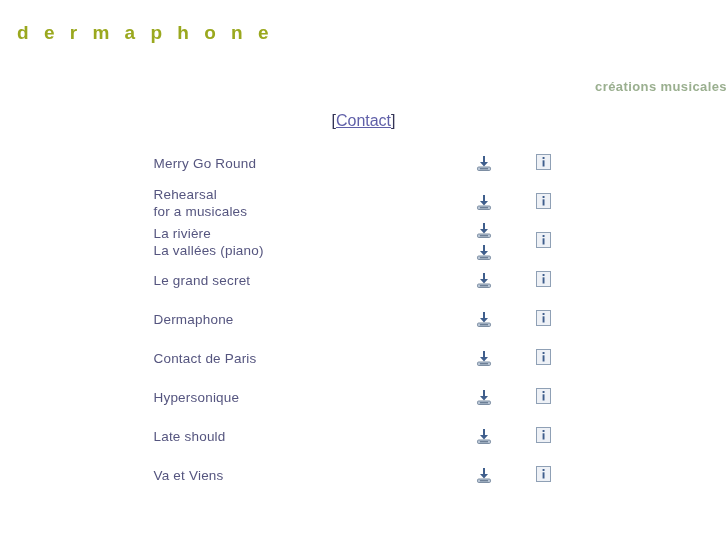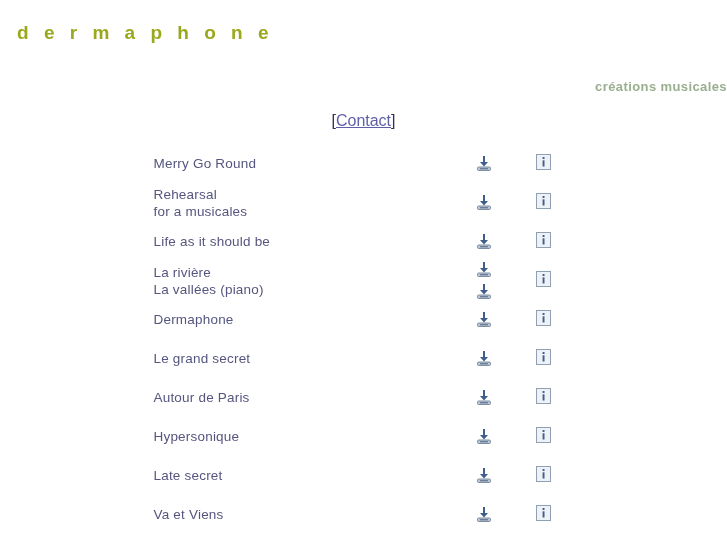--- a/index.html
+++ b/index.html
@@ -149,42 +149,20 @@
             </span>
           </td>
           <td class="info-cell"><span class="icon-info"><svg width="15" height="16" viewBox="0 0 15 16">
                 <rect x="0.5" y="0.5" width="14" height="15" fill="#eef1f6" stroke="#8fa0b5" stroke-width="1"></rect>
                 <rect x="6.6" y="3" width="1.9" height="2" fill="#3f5e8c"></rect>
                 <rect x="6.6" y="6.3" width="1.9" height="6.2" fill="#3f5e8c"></rect>
               </svg></span></td>
         </tr>
         <tr class="track-row">
           <td class="title-cell">
-            <span class="title-line">Life as it should be</span>
-          </td>
-          <td class="dl-cell">
-            <span class="dl-stack">
-              <span class="icon-dl">
-                <svg width="16" height="17" viewBox="0 0 16 17">
-                  <path d="M8 1 L8 8" stroke="#3f5e8c" stroke-width="2" fill="none"></path>
-                  <path d="M4 7 L8 11.5 L12 7 Z" fill="#3f5e8c"></path>
-                  <rect x="1.5" y="12" width="13" height="3.5" rx="1.2" fill="#b9c6d6" stroke="#7d8ea3" stroke-width="1"></rect>
-                  <rect x="4" y="13" width="8" height="1.4" fill="#6d7f96"></rect>
-                </svg>
-              </span>
-            </span>
-          </td>
-          <td class="info-cell"><span class="icon-info"><svg width="15" height="16" viewBox="0 0 15 16">
-                <rect x="0.5" y="0.5" width="14" height="15" fill="#eef1f6" stroke="#8fa0b5" stroke-width="1"></rect>
-                <rect x="6.6" y="3" width="1.9" height="2" fill="#3f5e8c"></rect>
-                <rect x="6.6" y="6.3" width="1.9" height="6.2" fill="#3f5e8c"></rect>
-              </svg></span></td>
-        </tr>
-        <tr class="track-row">
-          <td class="title-cell">
             <span class="title-line">La rivière</span>
             <span class="title-line">La vallées (piano)</span>
           </td>
           <td class="dl-cell">
             <span class="dl-stack">
               <span class="icon-dl">
                 <svg width="16" height="17" viewBox="0 0 16 17">
                   <path d="M8 1 L8 8" stroke="#3f5e8c" stroke-width="2" fill="none"></path>
                   <path d="M4 7 L8 11.5 L12 7 Z" fill="#3f5e8c"></path>
                   <rect x="1.5" y="12" width="13" height="3.5" rx="1.2" fill="#b9c6d6" stroke="#7d8ea3" stroke-width="1"></rect>
@@ -202,20 +180,42 @@
             </span>
           </td>
           <td class="info-cell"><span class="icon-info"><svg width="15" height="16" viewBox="0 0 15 16">
                 <rect x="0.5" y="0.5" width="14" height="15" fill="#eef1f6" stroke="#8fa0b5" stroke-width="1"></rect>
                 <rect x="6.6" y="3" width="1.9" height="2" fill="#3f5e8c"></rect>
                 <rect x="6.6" y="6.3" width="1.9" height="6.2" fill="#3f5e8c"></rect>
               </svg></span></td>
         </tr>
         <tr class="track-row">
           <td class="title-cell">
+            <span class="title-line">Le grand secret</span>
+          </td>
+          <td class="dl-cell">
+            <span class="dl-stack">
+              <span class="icon-dl">
+                <svg width="16" height="17" viewBox="0 0 16 17">
+                  <path d="M8 1 L8 8" stroke="#3f5e8c" stroke-width="2" fill="none"></path>
+                  <path d="M4 7 L8 11.5 L12 7 Z" fill="#3f5e8c"></path>
+                  <rect x="1.5" y="12" width="13" height="3.5" rx="1.2" fill="#b9c6d6" stroke="#7d8ea3" stroke-width="1"></rect>
+                  <rect x="4" y="13" width="8" height="1.4" fill="#6d7f96"></rect>
+                </svg>
+              </span>
+            </span>
+          </td>
+          <td class="info-cell"><span class="icon-info"><svg width="15" height="16" viewBox="0 0 15 16">
+                <rect x="0.5" y="0.5" width="14" height="15" fill="#eef1f6" stroke="#8fa0b5" stroke-width="1"></rect>
+                <rect x="6.6" y="3" width="1.9" height="2" fill="#3f5e8c"></rect>
+                <rect x="6.6" y="6.3" width="1.9" height="6.2" fill="#3f5e8c"></rect>
+              </svg></span></td>
+        </tr>
+        <tr class="track-row">
+          <td class="title-cell">
             <span class="title-line">Dermaphone</span>
           </td>
           <td class="dl-cell">
             <span class="dl-stack">
               <span class="icon-dl">
                 <svg width="16" height="17" viewBox="0 0 16 17">
                   <path d="M8 1 L8 8" stroke="#3f5e8c" stroke-width="2" fill="none"></path>
                   <path d="M4 7 L8 11.5 L12 7 Z" fill="#3f5e8c"></path>
                   <rect x="1.5" y="12" width="13" height="3.5" rx="1.2" fill="#b9c6d6" stroke="#7d8ea3" stroke-width="1"></rect>
                   <rect x="4" y="13" width="8" height="1.4" fill="#6d7f96"></rect>
@@ -224,43 +224,21 @@
             </span>
           </td>
           <td class="info-cell"><span class="icon-info"><svg width="15" height="16" viewBox="0 0 15 16">
                 <rect x="0.5" y="0.5" width="14" height="15" fill="#eef1f6" stroke="#8fa0b5" stroke-width="1"></rect>
                 <rect x="6.6" y="3" width="1.9" height="2" fill="#3f5e8c"></rect>
                 <rect x="6.6" y="6.3" width="1.9" height="6.2" fill="#3f5e8c"></rect>
               </svg></span></td>
         </tr>
         <tr class="track-row">
           <td class="title-cell">
-            <span class="title-line">Le grand secret</span>
-          </td>
-          <td class="dl-cell">
-            <span class="dl-stack">
-              <span class="icon-dl">
-                <svg width="16" height="17" viewBox="0 0 16 17">
-                  <path d="M8 1 L8 8" stroke="#3f5e8c" stroke-width="2" fill="none"></path>
-                  <path d="M4 7 L8 11.5 L12 7 Z" fill="#3f5e8c"></path>
-                  <rect x="1.5" y="12" width="13" height="3.5" rx="1.2" fill="#b9c6d6" stroke="#7d8ea3" stroke-width="1"></rect>
-                  <rect x="4" y="13" width="8" height="1.4" fill="#6d7f96"></rect>
-                </svg>
-              </span>
-            </span>
-          </td>
-          <td class="info-cell"><span class="icon-info"><svg width="15" height="16" viewBox="0 0 15 16">
-                <rect x="0.5" y="0.5" width="14" height="15" fill="#eef1f6" stroke="#8fa0b5" stroke-width="1"></rect>
-                <rect x="6.6" y="3" width="1.9" height="2" fill="#3f5e8c"></rect>
-                <rect x="6.6" y="6.3" width="1.9" height="6.2" fill="#3f5e8c"></rect>
-              </svg></span></td>
-        </tr>
-        <tr class="track-row">
-          <td class="title-cell">
-            <span class="title-line">Autour de Paris</span>
+            <span class="title-line">Contact de Paris</span>
           </td>
           <td class="dl-cell">
             <span class="dl-stack">
               <span class="icon-dl">
                 <svg width="16" height="17" viewBox="0 0 16 17">
                   <path d="M8 1 L8 8" stroke="#3f5e8c" stroke-width="2" fill="none"></path>
                   <path d="M4 7 L8 11.5 L12 7 Z" fill="#3f5e8c"></path>
                   <rect x="1.5" y="12" width="13" height="3.5" rx="1.2" fill="#b9c6d6" stroke="#7d8ea3" stroke-width="1"></rect>
                   <rect x="4" y="13" width="8" height="1.4" fill="#6d7f96"></rect>
                 </svg>
@@ -290,21 +268,21 @@
             </span>
           </td>
           <td class="info-cell"><span class="icon-info"><svg width="15" height="16" viewBox="0 0 15 16">
                 <rect x="0.5" y="0.5" width="14" height="15" fill="#eef1f6" stroke="#8fa0b5" stroke-width="1"></rect>
                 <rect x="6.6" y="3" width="1.9" height="2" fill="#3f5e8c"></rect>
                 <rect x="6.6" y="6.3" width="1.9" height="6.2" fill="#3f5e8c"></rect>
               </svg></span></td>
         </tr>
         <tr class="track-row">
           <td class="title-cell">
-            <span class="title-line">Late secret</span>
+            <span class="title-line">Late should</span>
           </td>
           <td class="dl-cell">
             <span class="dl-stack">
               <span class="icon-dl">
                 <svg width="16" height="17" viewBox="0 0 16 17">
                   <path d="M8 1 L8 8" stroke="#3f5e8c" stroke-width="2" fill="none"></path>
                   <path d="M4 7 L8 11.5 L12 7 Z" fill="#3f5e8c"></path>
                   <rect x="1.5" y="12" width="13" height="3.5" rx="1.2" fill="#b9c6d6" stroke="#7d8ea3" stroke-width="1"></rect>
                   <rect x="4" y="13" width="8" height="1.4" fill="#6d7f96"></rect>
                 </svg>

